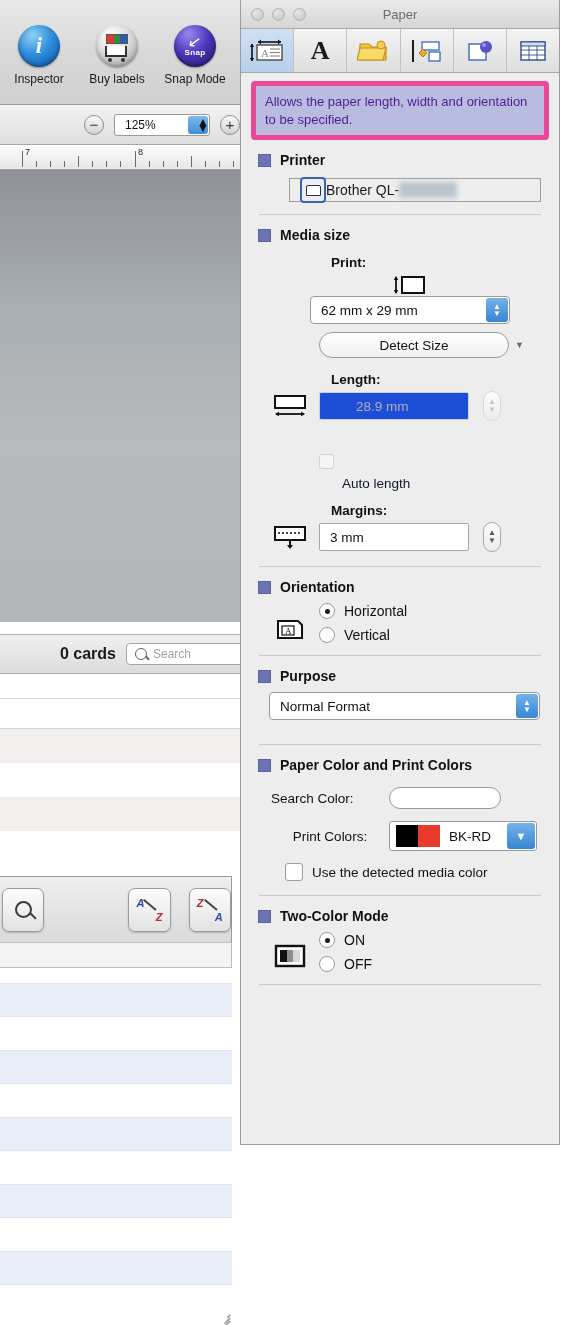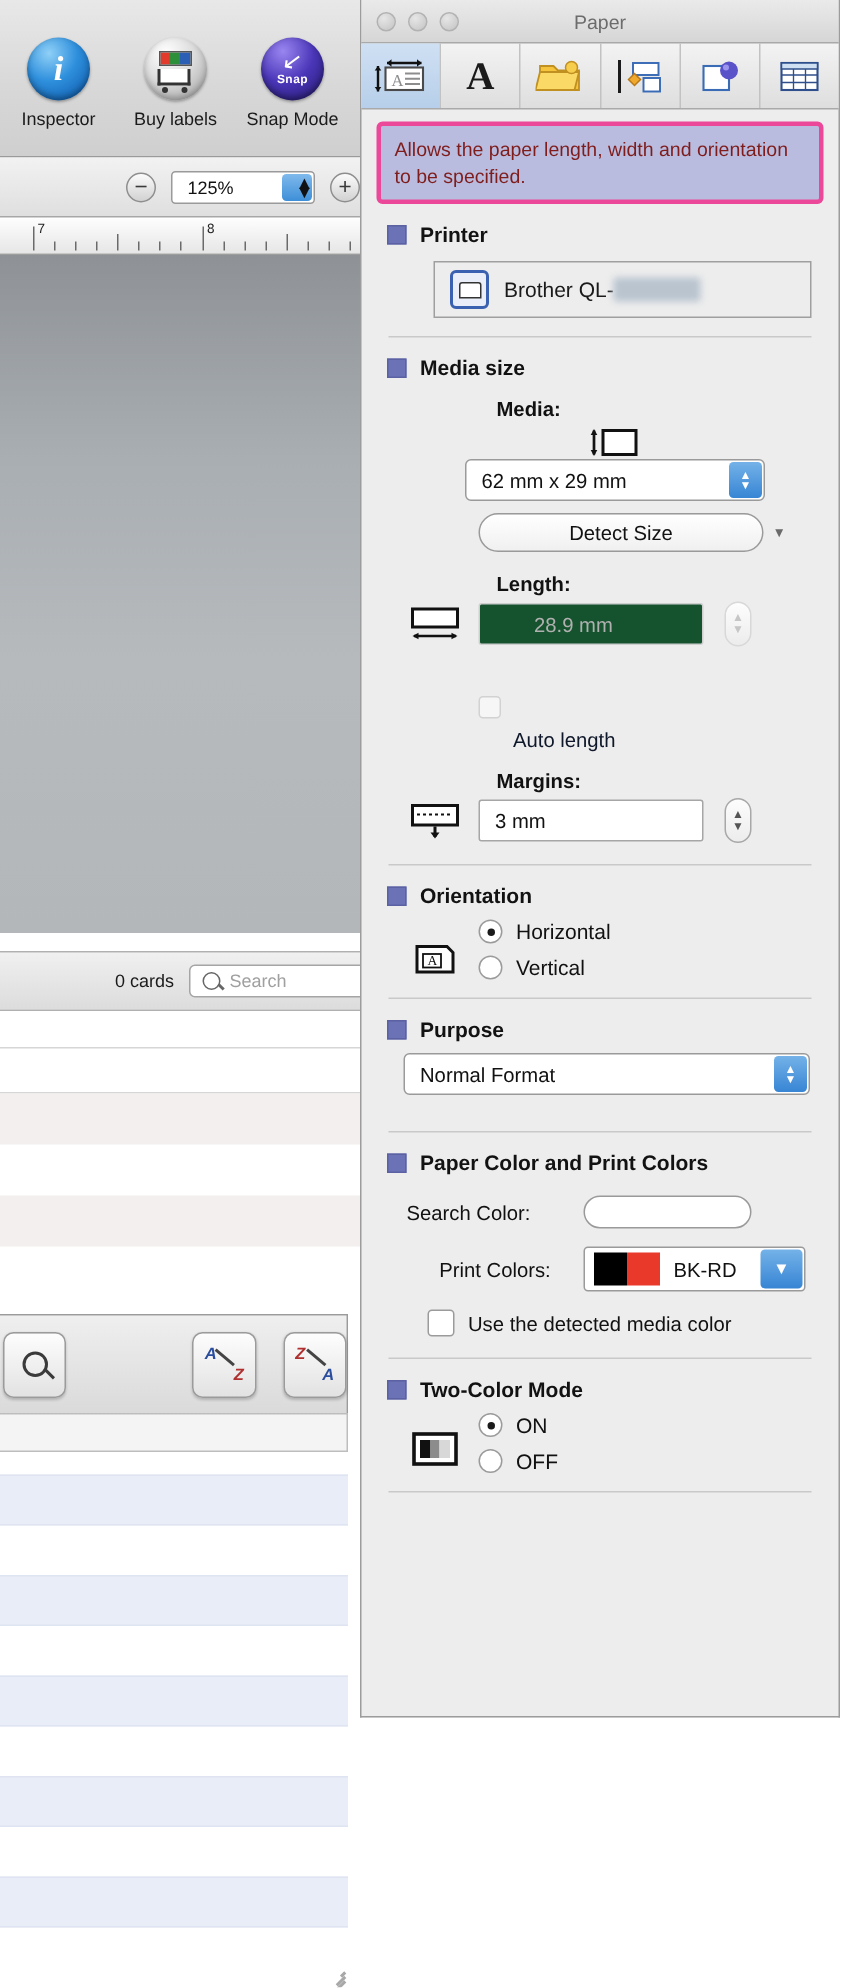--- a/index.html
+++ b/index.html
@@ -96,21 +96,21 @@
     background: linear-gradient(to bottom,#8e9296 0%,#a9aeb2 30%,#b6babd 60%,#b3b7ba 100%);
     border-right:1px solid #d8d8d8;
   }
 
   .lapp-cardsbar {
     position:absolute; left:0; top:634px; width:250px; height:40px;
     background: linear-gradient(to bottom,#f0f0f0,#dcdcdc);
     border-top:1px solid #b0b0b0; border-bottom:1px solid #b0b0b0;
     display:flex; align-items:center; justify-content:flex-end; gap:10px; padding-right:0px;
   }
-  .cards-count { font-size:12px; font-weight:normal; color:#1b1b1b;text-align:center; }
+  .cards-count { font-size:16px; font-weight:bold; color:#1b1b1b;text-align:center; }
   .search-box {
     width:140px; height:22px; background:#fff; border:1px solid #a5a5a5; border-radius:4px;
     display:flex; align-items:center; gap:6px; padding-left:8px; margin-right:-16px;
   }
   .mag {
     width:12px; height:12px; border:1.6px solid #666; border-radius:50%; position:relative; flex:none;
   }
   .mag::after { content:""; position:absolute; width:5px; height:1.6px; background:#666;
     transform: rotate(45deg); right:-4px; bottom:0px; }
   .search-ph { font-size:12px; color:#a0a0a0; }
@@ -174,33 +174,33 @@
     border-bottom:1px solid #a9a9a9;
   }
   .ptb {
     flex:1; display:flex; align-items:center; justify-content:center;
     border-right:1px solid #c2c2c2; position:relative;
   }
   .ptb:last-child { border-right:none; }
   .ptb.active { background: linear-gradient(to bottom,#cfe0f3,#b7cfea); }
 
   .helpbox {
-    margin:8px 10px 0 10px; background:#b9bcdf; border:3px solid #ec4899; border-radius:4px;
-    padding:7px 9px; color:#7f1d1d; font-size:13px; line-height:1.35;
+    margin:8px 10px 0 10px; background:#b9bcdf; border:5px solid #ec4899; border-radius:4px;
+    padding:7px 9px; color:#4c1d95; font-size:13px; line-height:1.35;
   }
 
   .sect { margin-top:12px; }
   .sect-head { display:flex; align-items:center; gap:9px; padding-left:17px; }
   .bullet { width:13px; height:13px; background:#6b72b5; border:1px solid #5b61a2; flex:none; }
   .sect-title { font-size:14px; color:#121212; font-weight:bold; }
   .divider { height:1px; background:#c9c9c9; margin:12px 18px 0 18px; }
 
   .printer-box {
-    margin:10px 18px 0 48px; height:38px; background:#ededed;
-    border:1px solid #9f9f9f; display:flex; align-items:center; gap:10px; padding-left:10px;
+    margin:10px 18px 0 48px; height:24px; background:#ededed;
+    border:1px solid #9f9f9f; display:flex; align-items:center; padding-left:10px;
   }
   .printer-ic {
     width:26px; height:26px; border:2px solid #3a62b0; border-radius:4px; background:#e9eef8;
     display:flex; align-items:center; justify-content:center;
   }
   .printer-ic .body { width:15px; height:11px; background:#fff; border:1.5px solid #333; border-radius:2px 2px 0 0; }
   .printer-name { font-size:14px; color:#1a1a1a; }
   .redact { display:inline-block; color:transparent; background:#b9c4cf;
     filter: blur(2.6px); border-radius:2px; padding:0 1px; }
 
@@ -229,21 +229,21 @@
     height:26px; background: linear-gradient(to bottom,#ffffff,#f0f0f0);
     border:1px solid #9a9a9a; border-radius:13px;
     display:flex; align-items:center; justify-content:center;
     font-size:13.5px; color:#111;
   }
 
   .field {
     height:28px; background:#fff; border:1px solid #a6a6a6; border-radius:2px;
     display:flex; align-items:center; padding-left:10px; font-size:13.5px; color:#111;
   }
-  .field.disabled { background:#14532d; color:#b0b0b0; border-color:#cfcfcf;padding-left:36px; }
+  .field.disabled { background:#1d4ed8; color:#b0b0b0; border-color:#cfcfcf;padding-left:36px; }
 
   .stepper {
     width:18px; height:30px; border-radius:9px;
     background: linear-gradient(to bottom,#fdfdfd,#ececec);
     border:1px solid #a8a8a8; display:flex; flex-direction:column;
     align-items:center; justify-content:center; color:#555; font-size:8px; line-height:8px; flex:none;
   }
   .stepper.disabled { color:#c6c6c6; border-color:#d8d8d8; }
 
   .chk { width:15px; height:15px; border:1px solid #9b9b9b; border-radius:3px; background:#fff; flex:none; }
@@ -465,21 +465,21 @@
       <div class="divider"></div>
     </div>
 
     <div class="sect">
       <div class="sect-head">
         <span class="bullet"></span>
         <span class="sect-title">Media size</span>
       </div>
 
       <div class="row" style="margin-top:12px;">
-        <span class="lbl-ind">Media:</span>
+        <span class="lbl-ind">Print:</span>
       </div>
 
       <div class="row" style="margin-top:4px;flex-direction:column;">
         <span class="icon-cell">
           <svg width="34" height="22" viewBox="0 0 34 22">
             <rect x="9" y="3" width="22" height="16" fill="#ffffff" stroke="#111" stroke-width="2"></rect>
             <line x1="3" y1="3" x2="3" y2="19" stroke="#111" stroke-width="1.8"></line>
             <path d="M3 2 L0.8 6 L5.2 6 Z" fill="#111"></path>
               <path d="M3 20 L0.8 16 L5.2 16 Z" fill="#111"></path>
           </svg>

